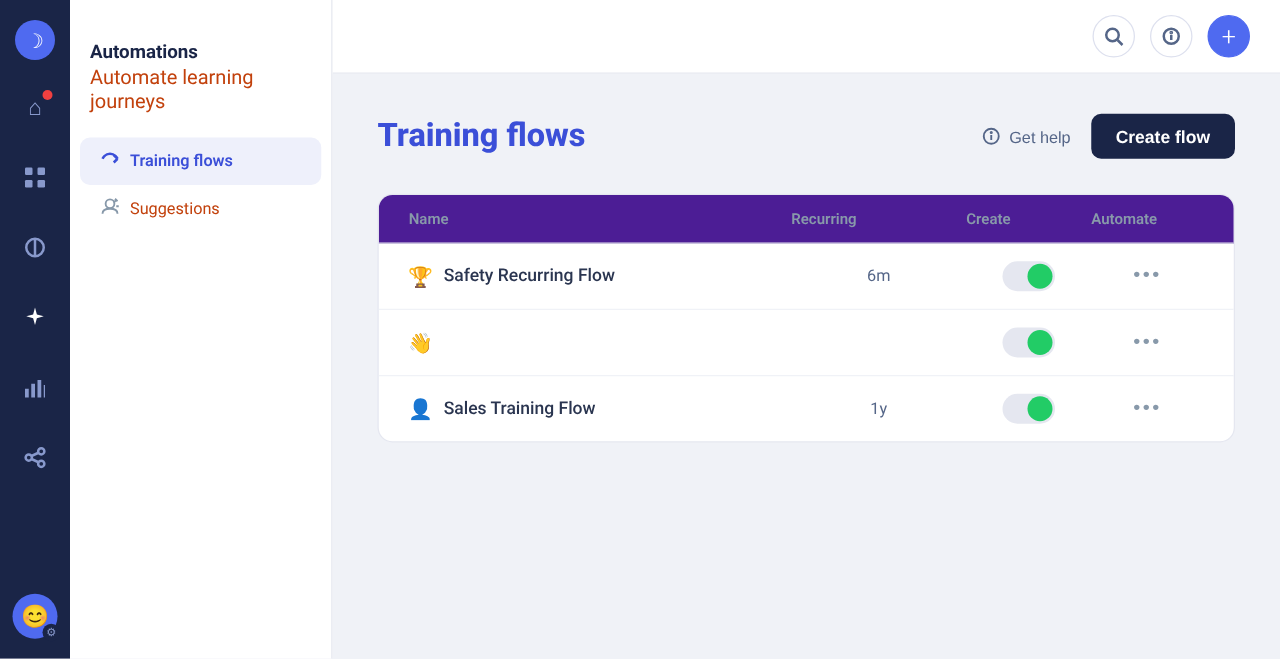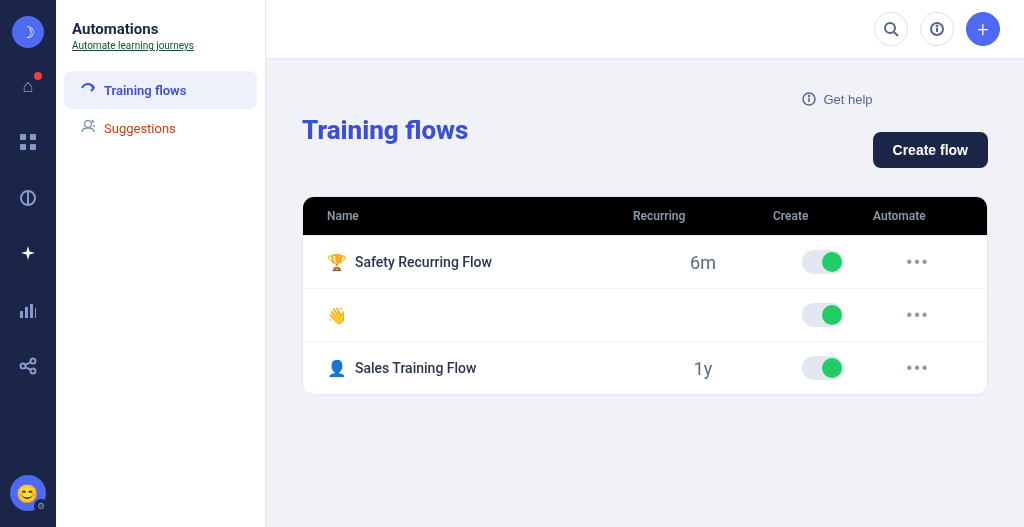--- a/index.html
+++ b/index.html
@@ -66,37 +66,36 @@
       font-size: 9px;
       color: #8899cc;
     }
 
     
     .sidebar {
       width: 210px;
       background: #ffffff;
       display: flex;
       flex-direction: column;
-      padding: 20px 0;
+      padding: 32px 0;
       flex-shrink: 0;
       border-right: 1px solid #e5e7f0;
     }
     .sidebar-header {
       padding: 0 16px 20px;
     }
     .sidebar-header .title {
       font-size: 15px;
       font-weight: 700;
       color: #1a2547;
     }
     .sidebar-header .subtitle {
-      font-size: 10px;
-      color: #14532d;
+      font-size: 16px;
+      color: #c2410c;
       margin-top: 2px;
-      text-decoration: underline;
     }
     .sidebar-item {
       display: flex;
       align-items: center;
       gap: 8px;
       padding: 9px 16px;
       cursor: pointer;
       border-radius: 8px;
       margin: 0 8px;
       font-size: 13px;
@@ -158,56 +157,56 @@
       justify-content: space-between;
       margin-bottom: 28px;
     }
     .page-title {
       font-size: 26px;
       font-weight: 800;
       color: #3b4fd8;
     }
     .page-header-right {
       display: flex;
-      align-items: flex-start;
+      align-items: center;
+      gap: 16px;
     }
     .get-help-btn {
       display: flex;
       align-items: center;
       gap: 6px;
       color: #556688;
       font-size: 13px;
       cursor: pointer;
       background: none;
       border: none;
     }
     .create-flow-btn {
       background: #1a2547;
       color: white;
       border: none;
       border-radius: 8px;
       padding: 10px 20px;
       font-size: 14px;
       font-weight: 600;
       cursor: pointer;
-      margin-top: 41px;
     }
 
     
     .table-container {
       background: white;
       border-radius: 12px;
       border: 1px solid #e5e7f0;
       overflow: hidden;
     }
     .table-header {
       display: grid;
       grid-template-columns: 1fr 140px 100px 90px;
       padding: 12px 24px;
-      background: #000000;
+      background: #4c1d95;
       border-bottom: 1px solid #e5e7f0;
     }
     .table-header .col-label {
       font-size: 12px;
       font-weight: 600;
       color: #8899aa;
       text-transform: none;
     }
     .table-header .col-label.right {
     }
@@ -227,21 +226,21 @@
       gap: 8px;
       font-size: 14px;
       color: #2a3550;
       font-weight: 500;
     }
     .row-icon {
       font-size: 16px;
     }
     .row-recurring {
       text-align: center;
-      font-size: 18px;
+      font-size: 13px;
       color: #556688;
     }
     .row-enabled {
       display: flex;
       align-items: center;
       justify-content: center;
     }
     
     .toggle {
       width: 42px; height: 24px;

